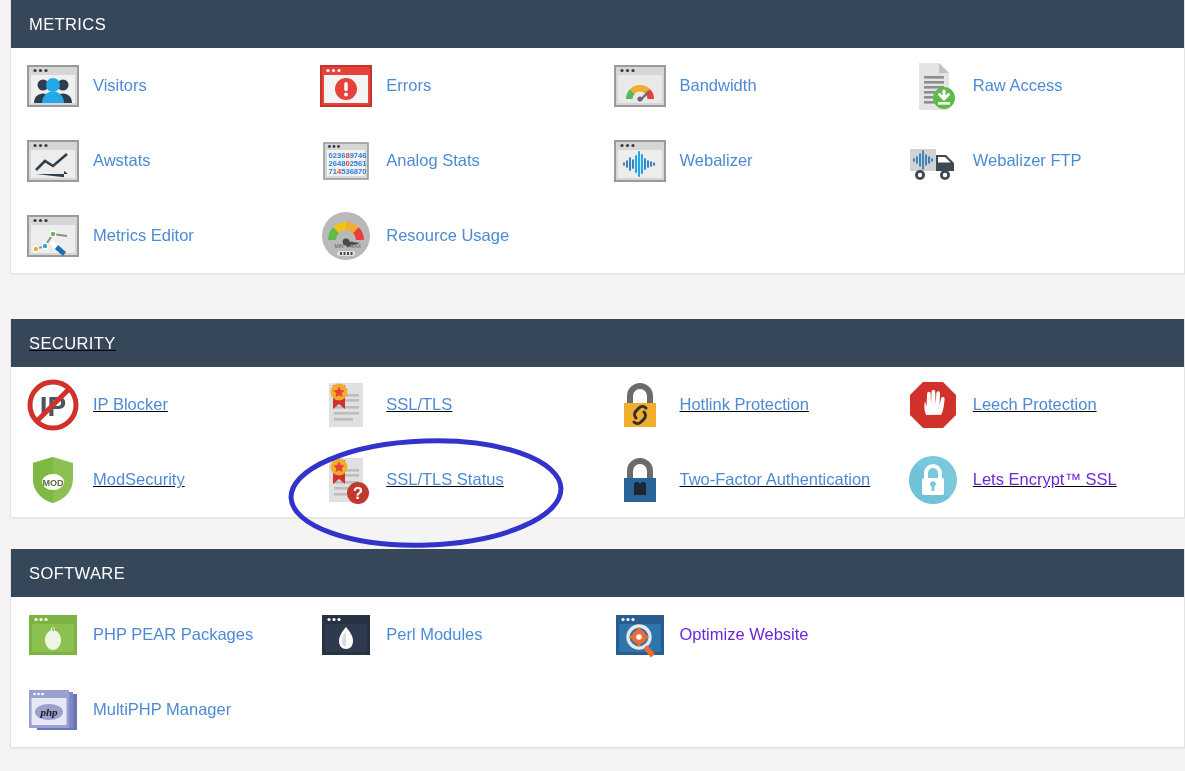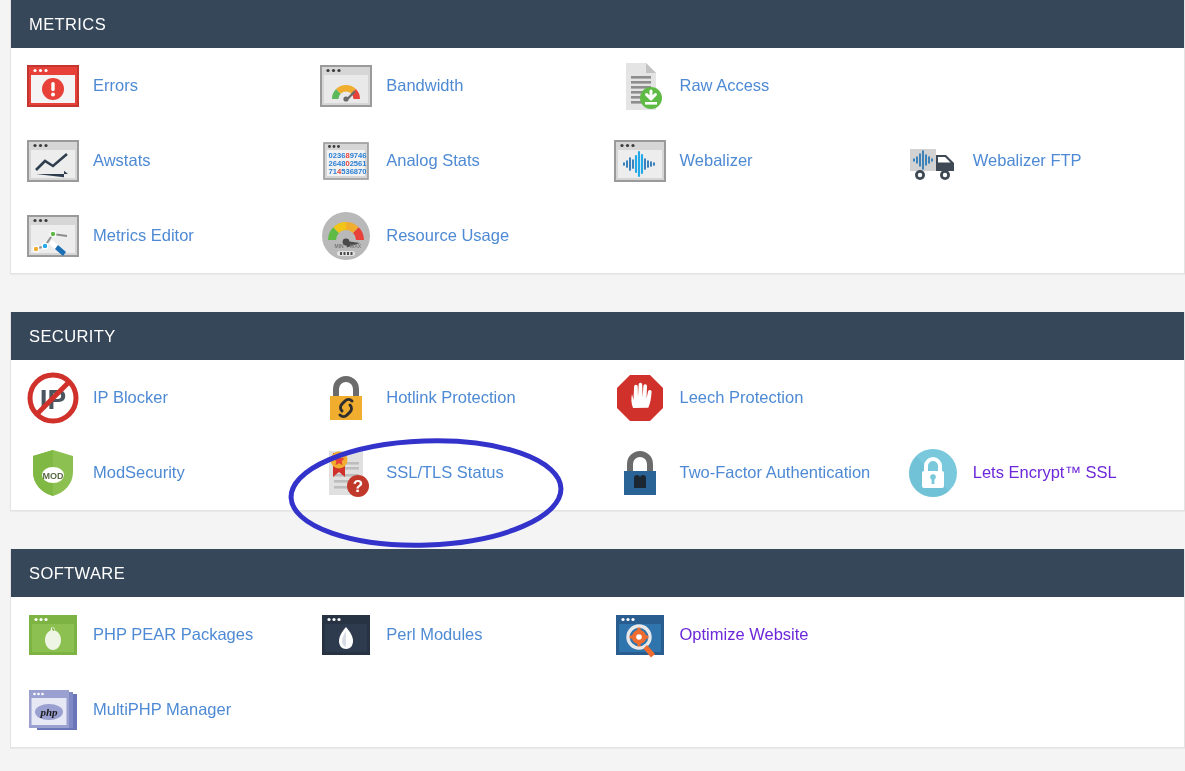--- a/index.html
+++ b/index.html
@@ -82,20 +82,38 @@
 
 <div class="page">
 
   <div class="panel" style="top:0px;">
     <div class="panel-header">
       <span>METRICS</span>
     </div>
     <div class="panel-body">
 
       <div class="row">
+        <div class="cell">
+          <span class="ico">
+            <svg viewBox="0 0 52 52">
+              <rect x="1" y="6" width="50" height="40" fill="#d6d6d6" stroke="#9a9a9a" stroke-width="2"></rect>
+              <rect x="4" y="15" width="44" height="28" fill="#f0f0f0"></rect>
+              <circle cx="8" cy="10.5" r="1.6" fill="#3b3b3b"></circle>
+                <circle cx="13.5" cy="10.5" r="1.6" fill="#3b3b3b"></circle>
+                <circle cx="19" cy="10.5" r="1.6" fill="#3b3b3b"></circle>
+              <circle cx="16" cy="25" r="5.5" fill="#2e3e4e"></circle>
+              <path d="M7 43c0-6 4-9.5 9-9.5s9 3.5 9 9.5z" fill="#2e3e4e"></path>
+              <circle cx="36" cy="25" r="5.5" fill="#2e3e4e"></circle>
+              <path d="M27 43c0-6 4-9.5 9-9.5s9 3.5 9 9.5z" fill="#2e3e4e"></path>
+              <circle cx="26" cy="25" r="7" fill="#23a8e8"></circle>
+              <path d="M15 43c0-7 5-11.5 11-11.5S37 36 37 43z" fill="#23a8e8"></path>
+            </svg>
+          </span>
+          <span class="lbl">Visitors</span>
+        </div>
 
         <div class="cell">
           <span class="ico">
             <svg viewBox="0 0 52 52">
               <rect x="1" y="6" width="50" height="40" fill="#e8413a" stroke="#c5352f" stroke-width="2"></rect>
               <rect x="4" y="15" width="44" height="28" fill="#f4f4f4"></rect>
               <circle cx="8" cy="10.5" r="1.6" fill="#ffffff"></circle>
                 <circle cx="13.5" cy="10.5" r="1.6" fill="#ffffff"></circle>
                 <circle cx="19" cy="10.5" r="1.6" fill="#ffffff"></circle>
               <circle cx="26" cy="29" r="11" fill="#e8413a"></circle>
@@ -278,38 +296,56 @@
           <span class="lbl">Resource Usage</span>
         </div>
 
         <div class="cell empty"></div>
         <div class="cell empty"></div>
       </div>
 
     </div>
   </div>
 
-  <div class="panel" style="top:312px;">
+  <div class="panel" style="top:319px;text-decoration:underline;">
     <div class="panel-header">
       <span>SECURITY</span>
     </div>
     <div class="panel-body">
 
       <div class="row">
         <div class="cell">
           <span class="ico">
             <svg viewBox="0 0 52 52">
               <circle cx="26" cy="26" r="23" fill="none" stroke="#d0322b" stroke-width="5"></circle>
               <text x="26" y="37" text-anchor="middle" font-family="Liberation Sans, sans-serif" font-size="28" font-weight="bold" fill="#4a5560">IP</text>
               <line x1="10" y1="42" x2="42" y2="10" stroke="#d0322b" stroke-width="5"></line>
             </svg>
           </span>
           <span class="lbl">IP Blocker</span>
         </div>
 
+        <div class="cell">
+          <span class="ico">
+            <svg viewBox="0 0 52 52">
+              <rect x="9" y="4" width="34" height="44" fill="#e0e0e0"></rect>
+              <g fill="#bdbdbd">
+                <rect x="22" y="15" width="17" height="2.6"></rect>
+                  <rect x="22" y="20" width="17" height="2.6"></rect>
+                <rect x="14" y="27" width="25" height="2.6"></rect>
+                  <rect x="14" y="33" width="25" height="2.6"></rect>
+                <rect x="14" y="39" width="19" height="2.6"></rect>
+              </g>
+              <path d="M13 6h12v24l-6-5-6 5z" fill="#d0322b"></path>
+              <circle cx="19" cy="13" r="8.5" fill="#f0ad2e"></circle>
+              <path d="M19 7.5l1.7 3.6 3.9.5-2.9 2.7.8 3.9-3.5-2-3.5 2 .8-3.9-2.9-2.7 3.9-.5z" fill="#e8413a"></path>
+            </svg>
+          </span>
+          <span class="lbl">SSL/TLS</span>
+        </div>
 
         <div class="cell">
           <span class="ico">
             <svg viewBox="0 0 52 52">
               <path d="M16 24v-7a10 10 0 0 1 20 0v7" fill="none" stroke="#6b6b6b" stroke-width="6"></path>
               <rect x="10" y="24" width="32" height="24" fill="#f0ad2e"></rect>
               <g stroke="#2e2e2e" stroke-width="3" fill="none" stroke-linecap="round">
                 <path d="M22 39a5 5 0 0 1 0-7l3-3a5 5 0 0 1 7 0"></path>
                 <path d="M30 33a5 5 0 0 1 0 7l-3 3a5 5 0 0 1-7 0"></path>
               </g>

